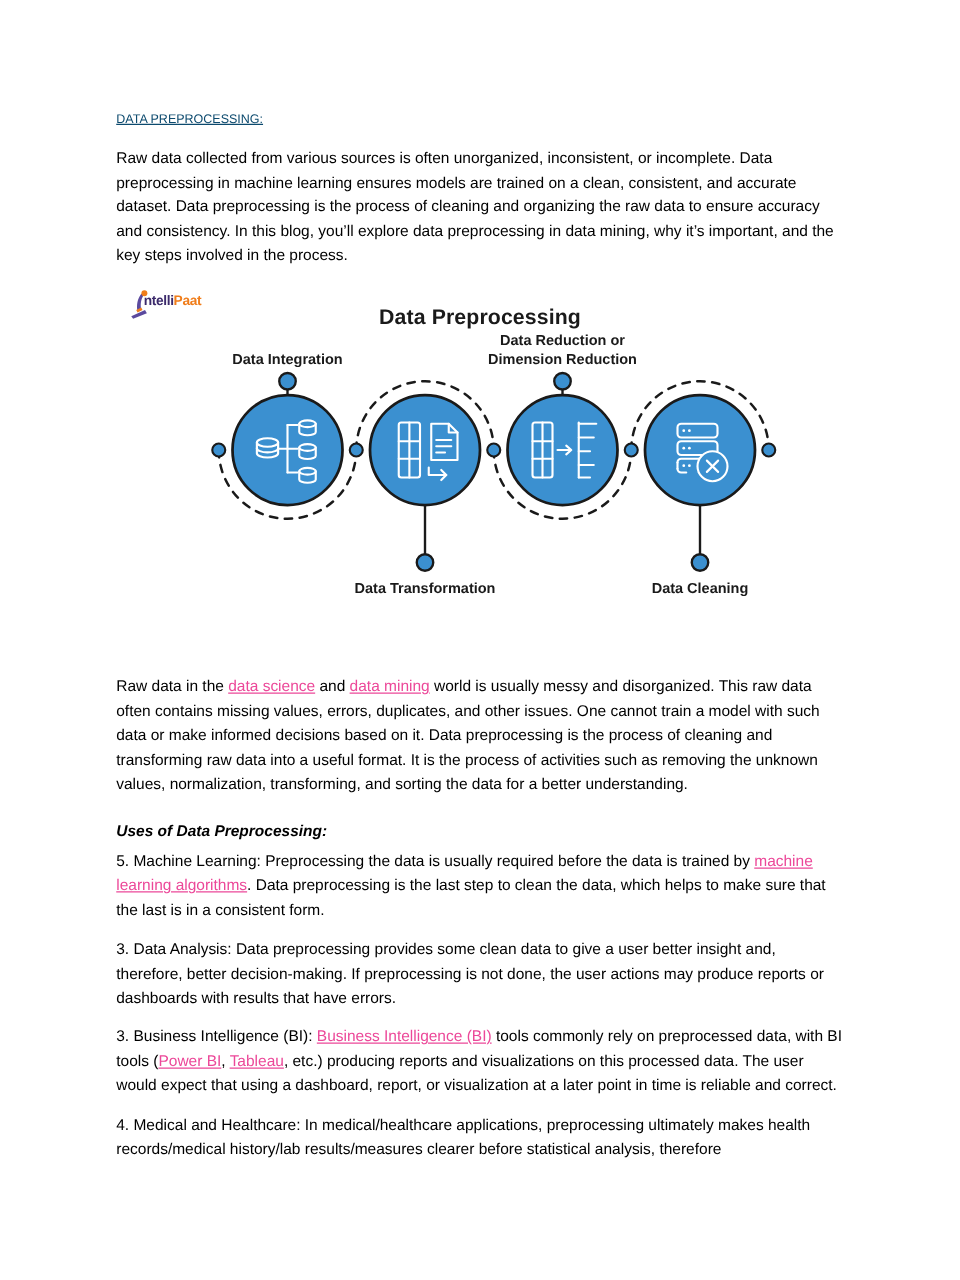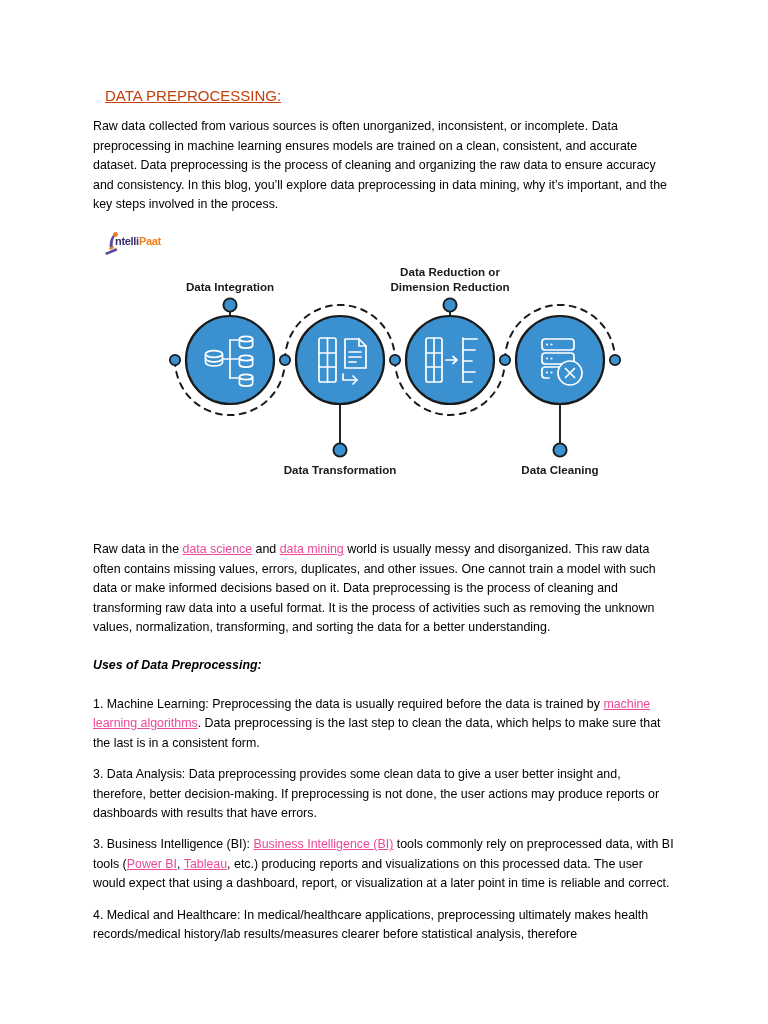--- a/index.html
+++ b/index.html
@@ -30,35 +30,35 @@
   .doc-text {
     font-family: "Liberation Sans", sans-serif;
     font-size: 12.4px;
     line-height: 19.4px;
     color: #000000;
     text-align: left;
     margin: 0 0 12px 0;
   }
   .heading-underline {
     font-family: "Liberation Sans", sans-serif;
-    font-size: 15px;
+    font-size: 10px;
     line-height: 19.4px;
-    color: #c2410c;
+    color: #0c4a6e;
     text-decoration: underline;
-    margin: 0 0 12px 12px;
+    margin: 0 0 12px 0;
     display: block;
   }
   .heading-bold-italic {
     font-family: "Liberation Sans", sans-serif;
     font-size: 12.4px;
     line-height: 19.4px;
     color: #000000;
     font-weight: bold;
     font-style: italic;
-    margin: 0 0 19px 0;
+    margin: 0 0 4px 0;
     display: block;
   }
   a.doclink {
     color: #ec4899;
     text-decoration: underline;
     cursor: pointer;
   }
   .para-gap { height: 7px; }
 
   
@@ -131,20 +131,21 @@
           <path d="M13 4 C10 8, 9 13, 10 18 L13 17 C12 12, 13 8, 15 5 Z" fill="#5b4a9e"></path>
           <circle cx="15.5" cy="3.5" r="2.4" fill="#f07d1a"></circle>
           <path d="M5 22 L16 17 L17.5 19.5 L6.5 24 Z" fill="#5b4a9e"></path>
           <path d="M9 17 L13 15 L14 17 L10 19 Z" fill="#f07d1a"></path>
         </svg>
         <div class="logo-text">
           <span class="logo-part1">ntelli</span><span class="logo-part2">Paat</span>
         </div>
       </div>
 
+      <div class="fig-title">Data Preprocessing</div>
 
       <svg class="fig-svg" viewBox="0 0 582 300">
 
         <g fill="none" stroke="#1a1a1a" stroke-width="2" stroke-dasharray="6 6" stroke-linecap="round">
           <path d="M 82 134 A 55 55 0 0 0 192 134"></path>
           <path d="M 192 134 A 55 55 0 0 1 302 134"></path>
           <path d="M 302 134 A 55 55 0 0 0 412 134"></path>
           <path d="M 412 134 A 55 55 0 0 1 522 134"></path>
         </g>
 
@@ -257,21 +258,21 @@
         <text class="node-label" x="467" y="248" text-anchor="middle">Data Cleaning</text>
       </svg>
     </div>
 
     <p class="doc-text"><span>Raw data in the </span><a class="doclink">data science</a><span> and </span><a class="doclink">data mining</a><span> world is usually messy and disorganized. This raw data often contains missing values, errors, duplicates, and other issues. One cannot train a model with such data or make informed decisions based on it. Data preprocessing is the process of cleaning and transforming raw data into a useful format. It is the process of activities such as removing the unknown values, normalization, transforming, and sorting the data for a better understanding.</span></p>
 
     <div class="para-gap"></div>
 
     <span class="heading-bold-italic">Uses of Data Preprocessing:</span>
 
-    <p class="doc-text"><span>1. Machine Learning: Preprocessing the data is usually required before the data is trained by </span><a class="doclink">machine learning algorithms</a><span>. Data preprocessing is the last step to clean the data, which helps to make sure that the last is in a consistent form.</span></p>
+    <p class="doc-text"><span>5. Machine Learning: Preprocessing the data is usually required before the data is trained by </span><a class="doclink">machine learning algorithms</a><span>. Data preprocessing is the last step to clean the data, which helps to make sure that the last is in a consistent form.</span></p>
 
     <p class="doc-text">3. Data Analysis: Data preprocessing provides some clean data to give a user better insight and, therefore, better decision-making. If preprocessing is not done, the user actions may produce reports or dashboards with results that have errors.</p>
 
     <p class="doc-text"><span>3. Business Intelligence (BI): </span><a class="doclink">Business Intelligence (BI)</a><span> tools commonly rely on preprocessed data, with BI tools (</span><a class="doclink">Power BI</a><span>, </span><a class="doclink">Tableau</a><span>, etc.) producing reports and visualizations on this processed data. The user would expect that using a dashboard, report, or visualization at a later point in time is reliable and correct.</span></p>
 
     <p class="doc-text">4. Medical and Healthcare: In medical/healthcare applications, preprocessing ultimately makes health records/medical history/lab results/measures clearer before statistical analysis, therefore</p>
 
   </div>
 </div>
 

